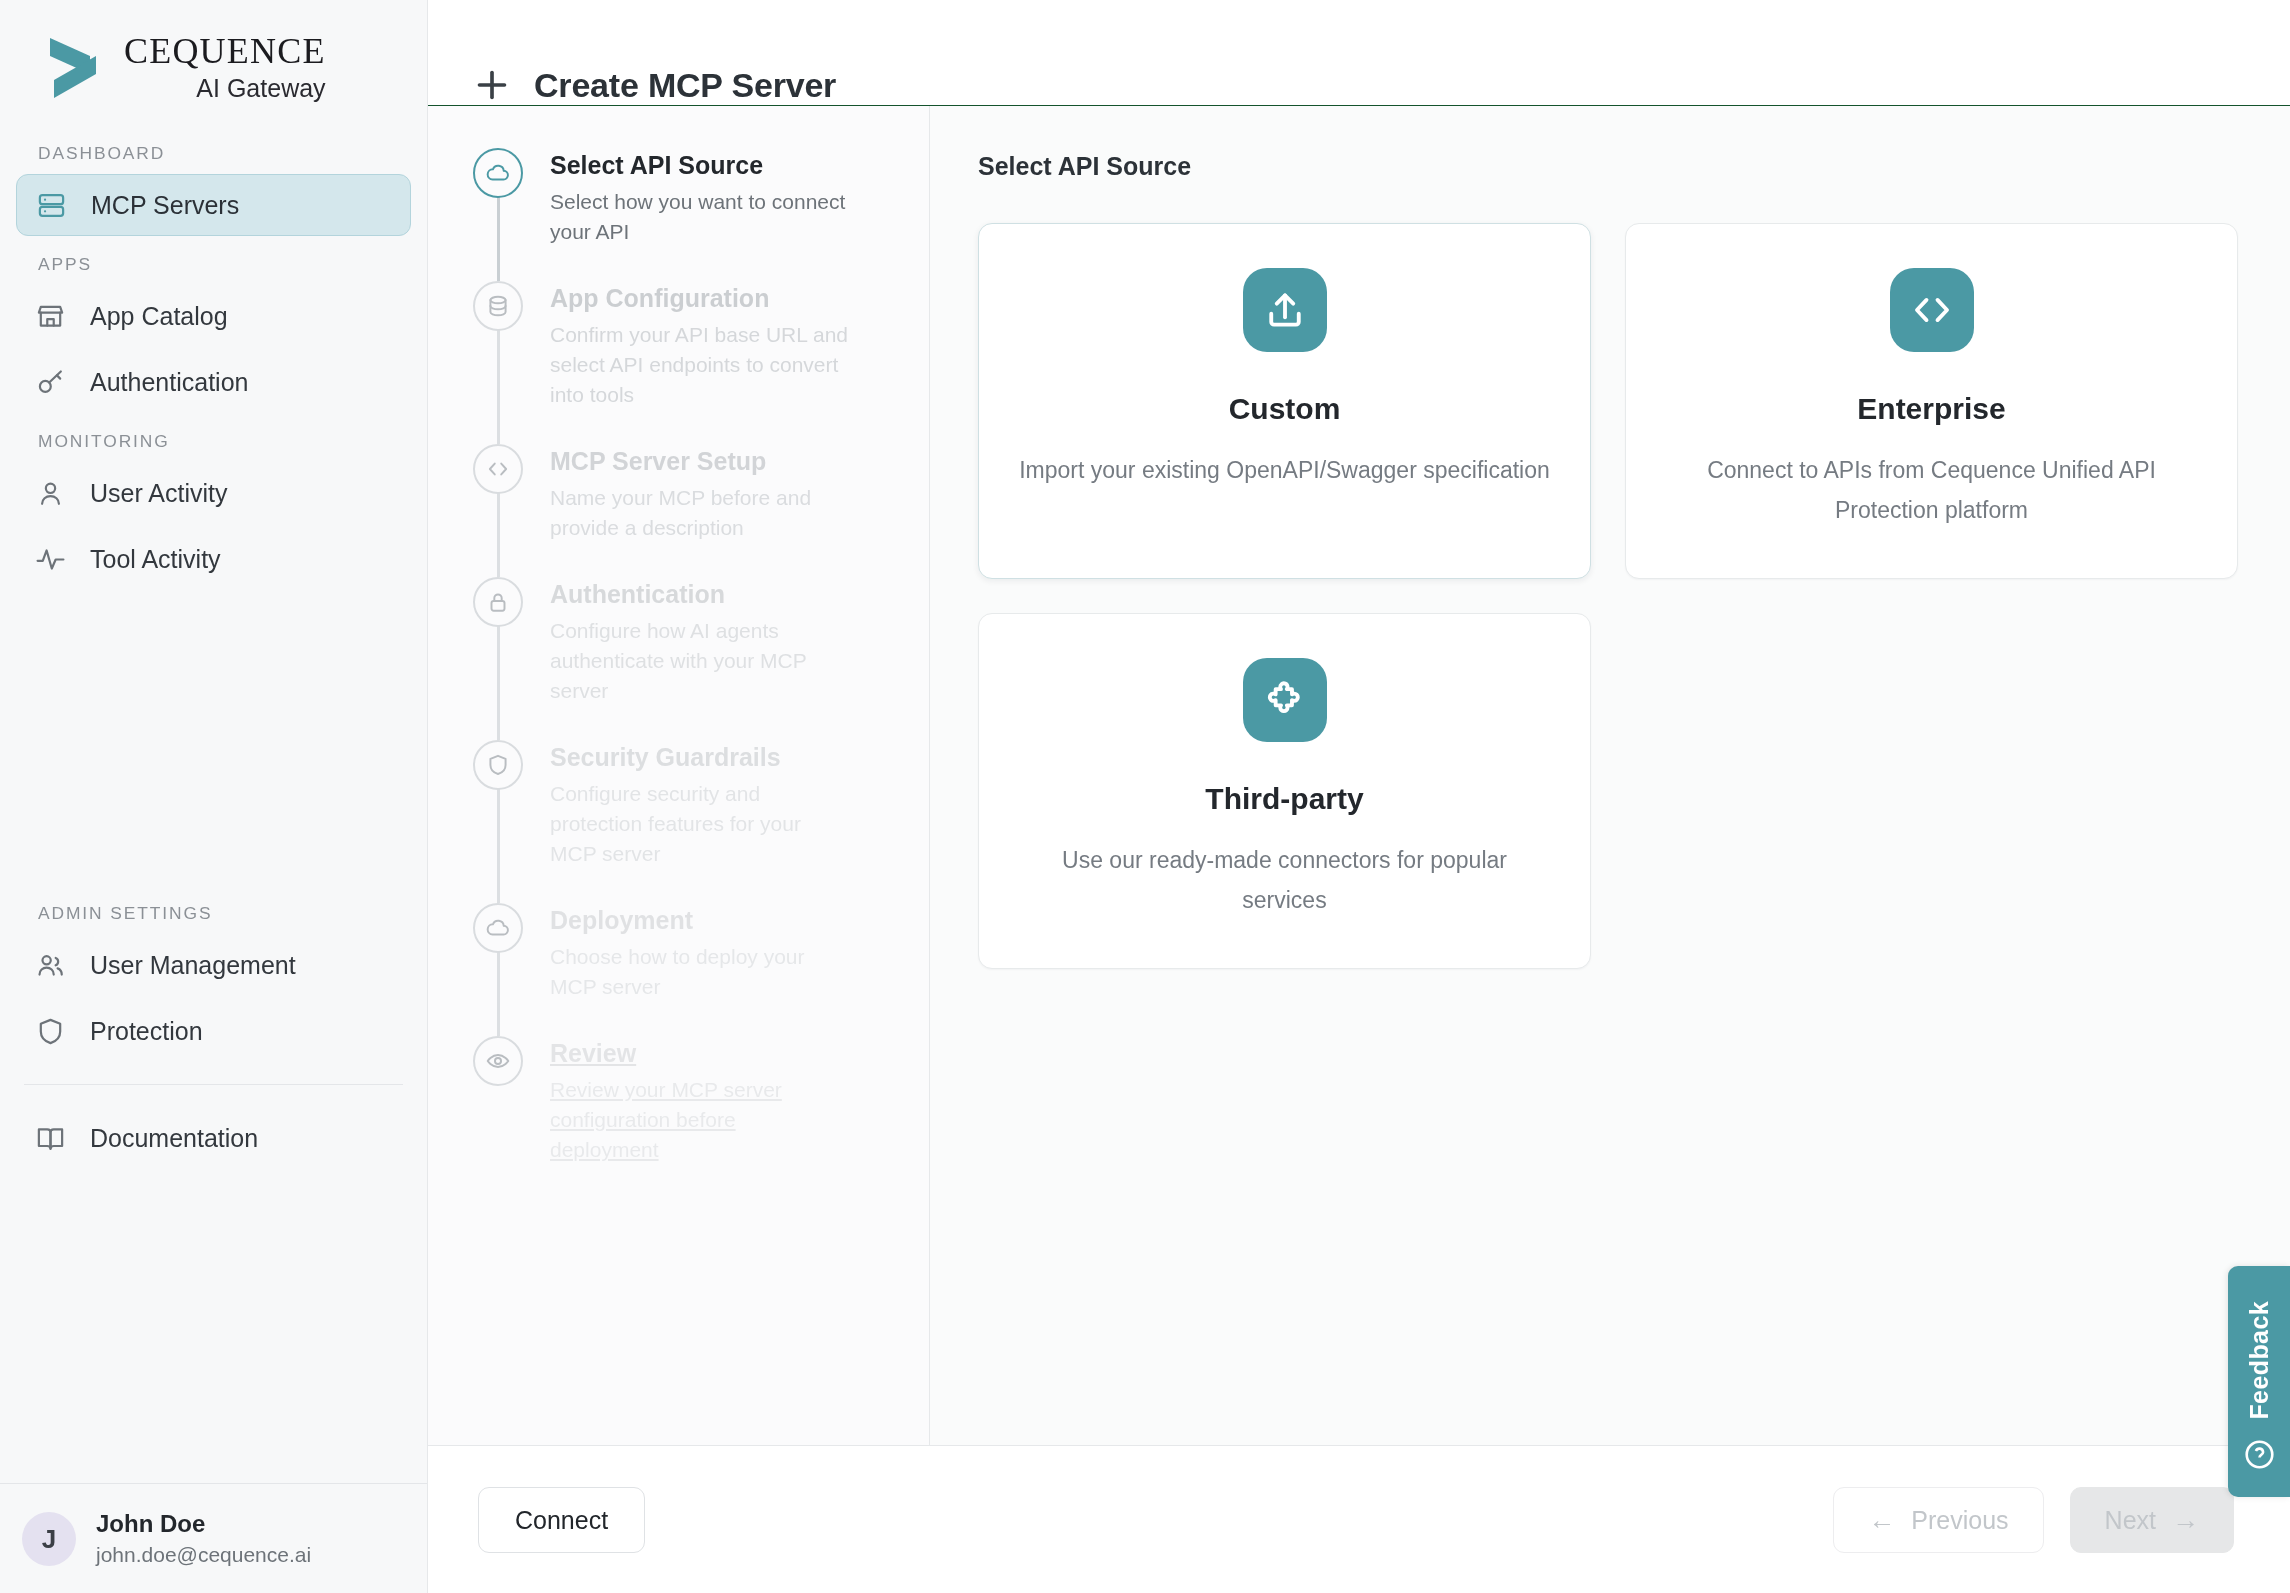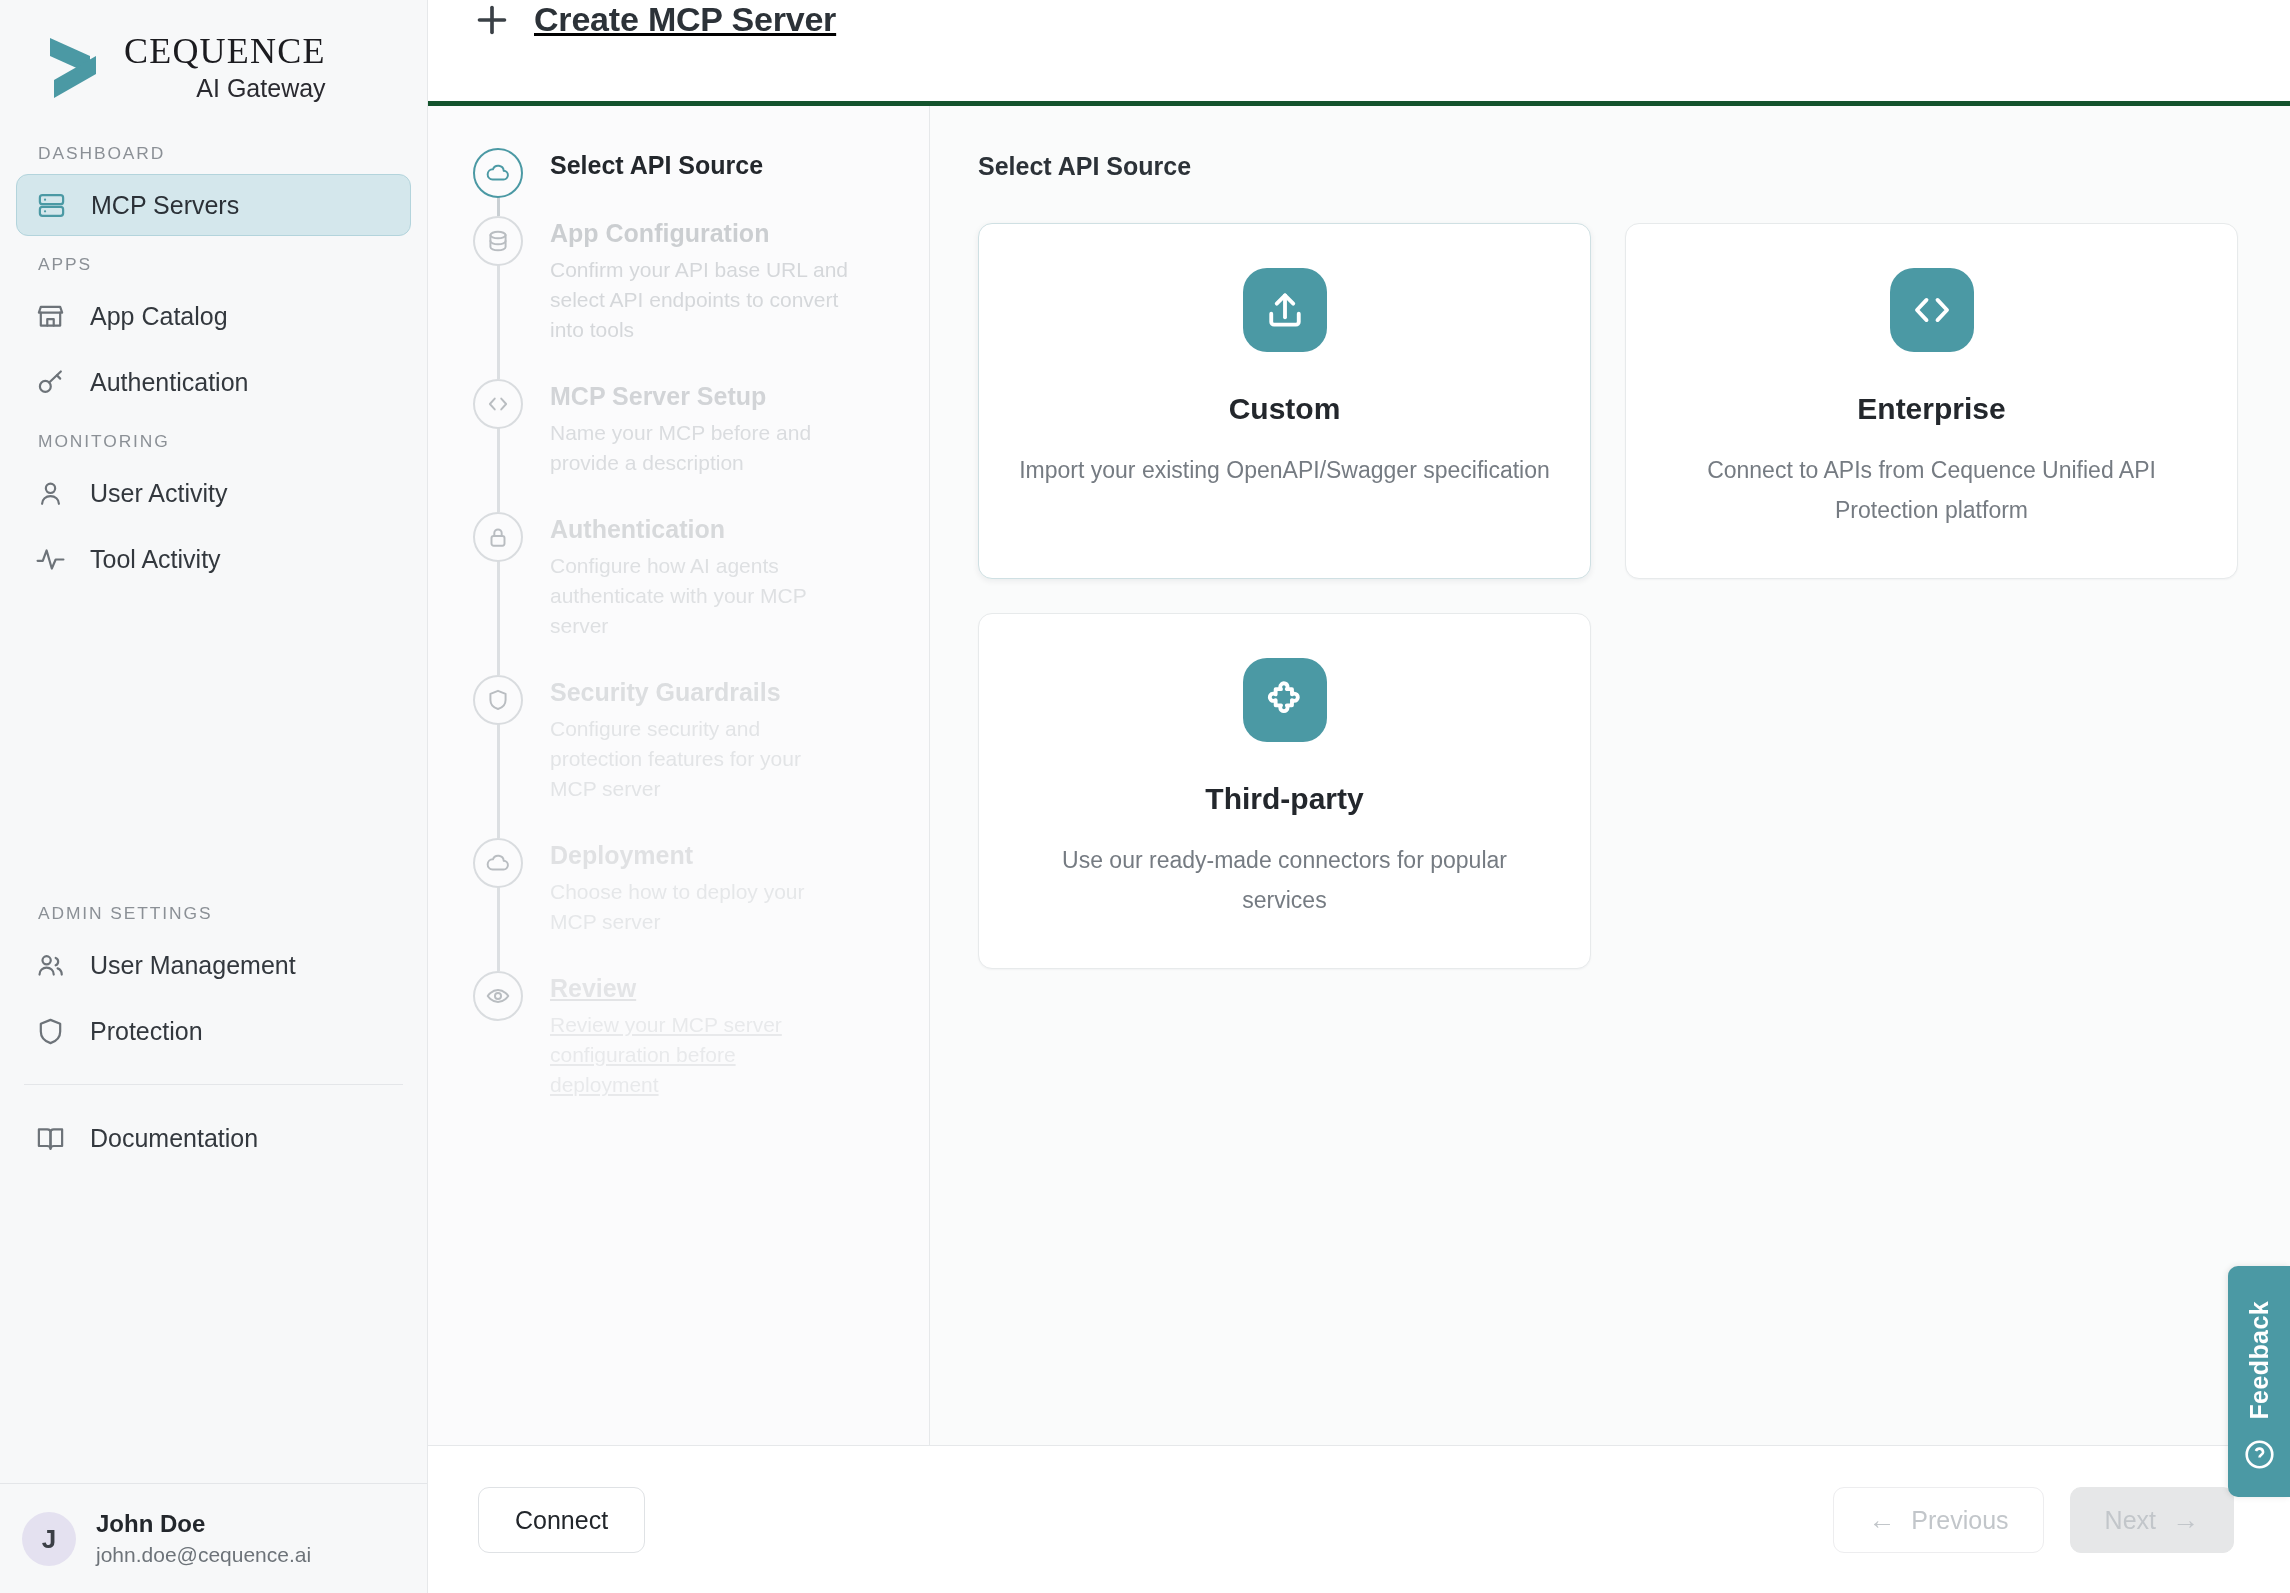--- a/index.html
+++ b/index.html
@@ -66,24 +66,23 @@
     display: flex; align-items: center; justify-content: center;
     font-size: 26px; font-weight: 700; flex: 0 0 54px;
   }
   .user-name { font-size: 24px; font-weight: 700; color: #23272c; line-height: 30px; }
   .user-email { font-size: 21px; color: #6d7379; line-height: 28px; margin-top: 2px; }
 
   
   .main { flex: 1 1 auto; height: 1594px; display: flex; flex-direction: column; background: #fff; position: relative; }
   .topbar {
     height: 106px; flex: 0 0 106px;
-    border-bottom: 5px solid #14532d;
-    display: flex; align-items: flex-start; padding-left: 44px; gap: 22px;
+    border-bottom: 1px solid #14532d;
+    display: flex; align-items: flex-end; padding-left: 44px; gap: 22px;
     background: #fff;
-    text-decoration: underline;
   }
   .plus-icon { width: 40px; height: 40px; flex: 0 0 40px; }
   .plus-icon svg { width: 40px; height: 40px; stroke: #3a4046; stroke-width: 2.2; fill: none; stroke-linecap: round; }
   .topbar-title { font-size: 34px; font-weight: 700; color: #2c3238; letter-spacing: -0.2px; }
 
   .body-area { flex: 1 1 auto; display: flex; min-height: 0; }
 
   
   .stepper {
     width: 502px; flex: 0 0 502px;
@@ -321,20 +320,21 @@
           <div class="step-rail">
             <div class="step-circle">
               <svg viewBox="0 0 24 24">
                   <path d="M7 18h10a4 4 0 0 0 .3-8 5.2 5.2 0 0 0-10-1.4A3.6 3.6 0 0 0 7 18z"></path>
                 </svg>
             </div>
             <div class="step-line"></div>
           </div>
           <div class="step-body">
             <div class="step-title">Select API Source</div>
+            <div class="step-desc">Select how you want to connect your API</div>
           </div>
         </div>
 
         <div class="step s2">
           <div class="step-rail">
             <div class="step-circle">
               <svg viewBox="0 0 24 24">
                   <ellipse cx="12" cy="6.5" rx="7" ry="3"></ellipse>
                   <path d="M5 6.5v11c0 1.7 3.1 3 7 3s7-1.3 7-3v-11"></path>
                   <path d="M5 12c0 1.7 3.1 3 7 3s7-1.3 7-3"></path>

